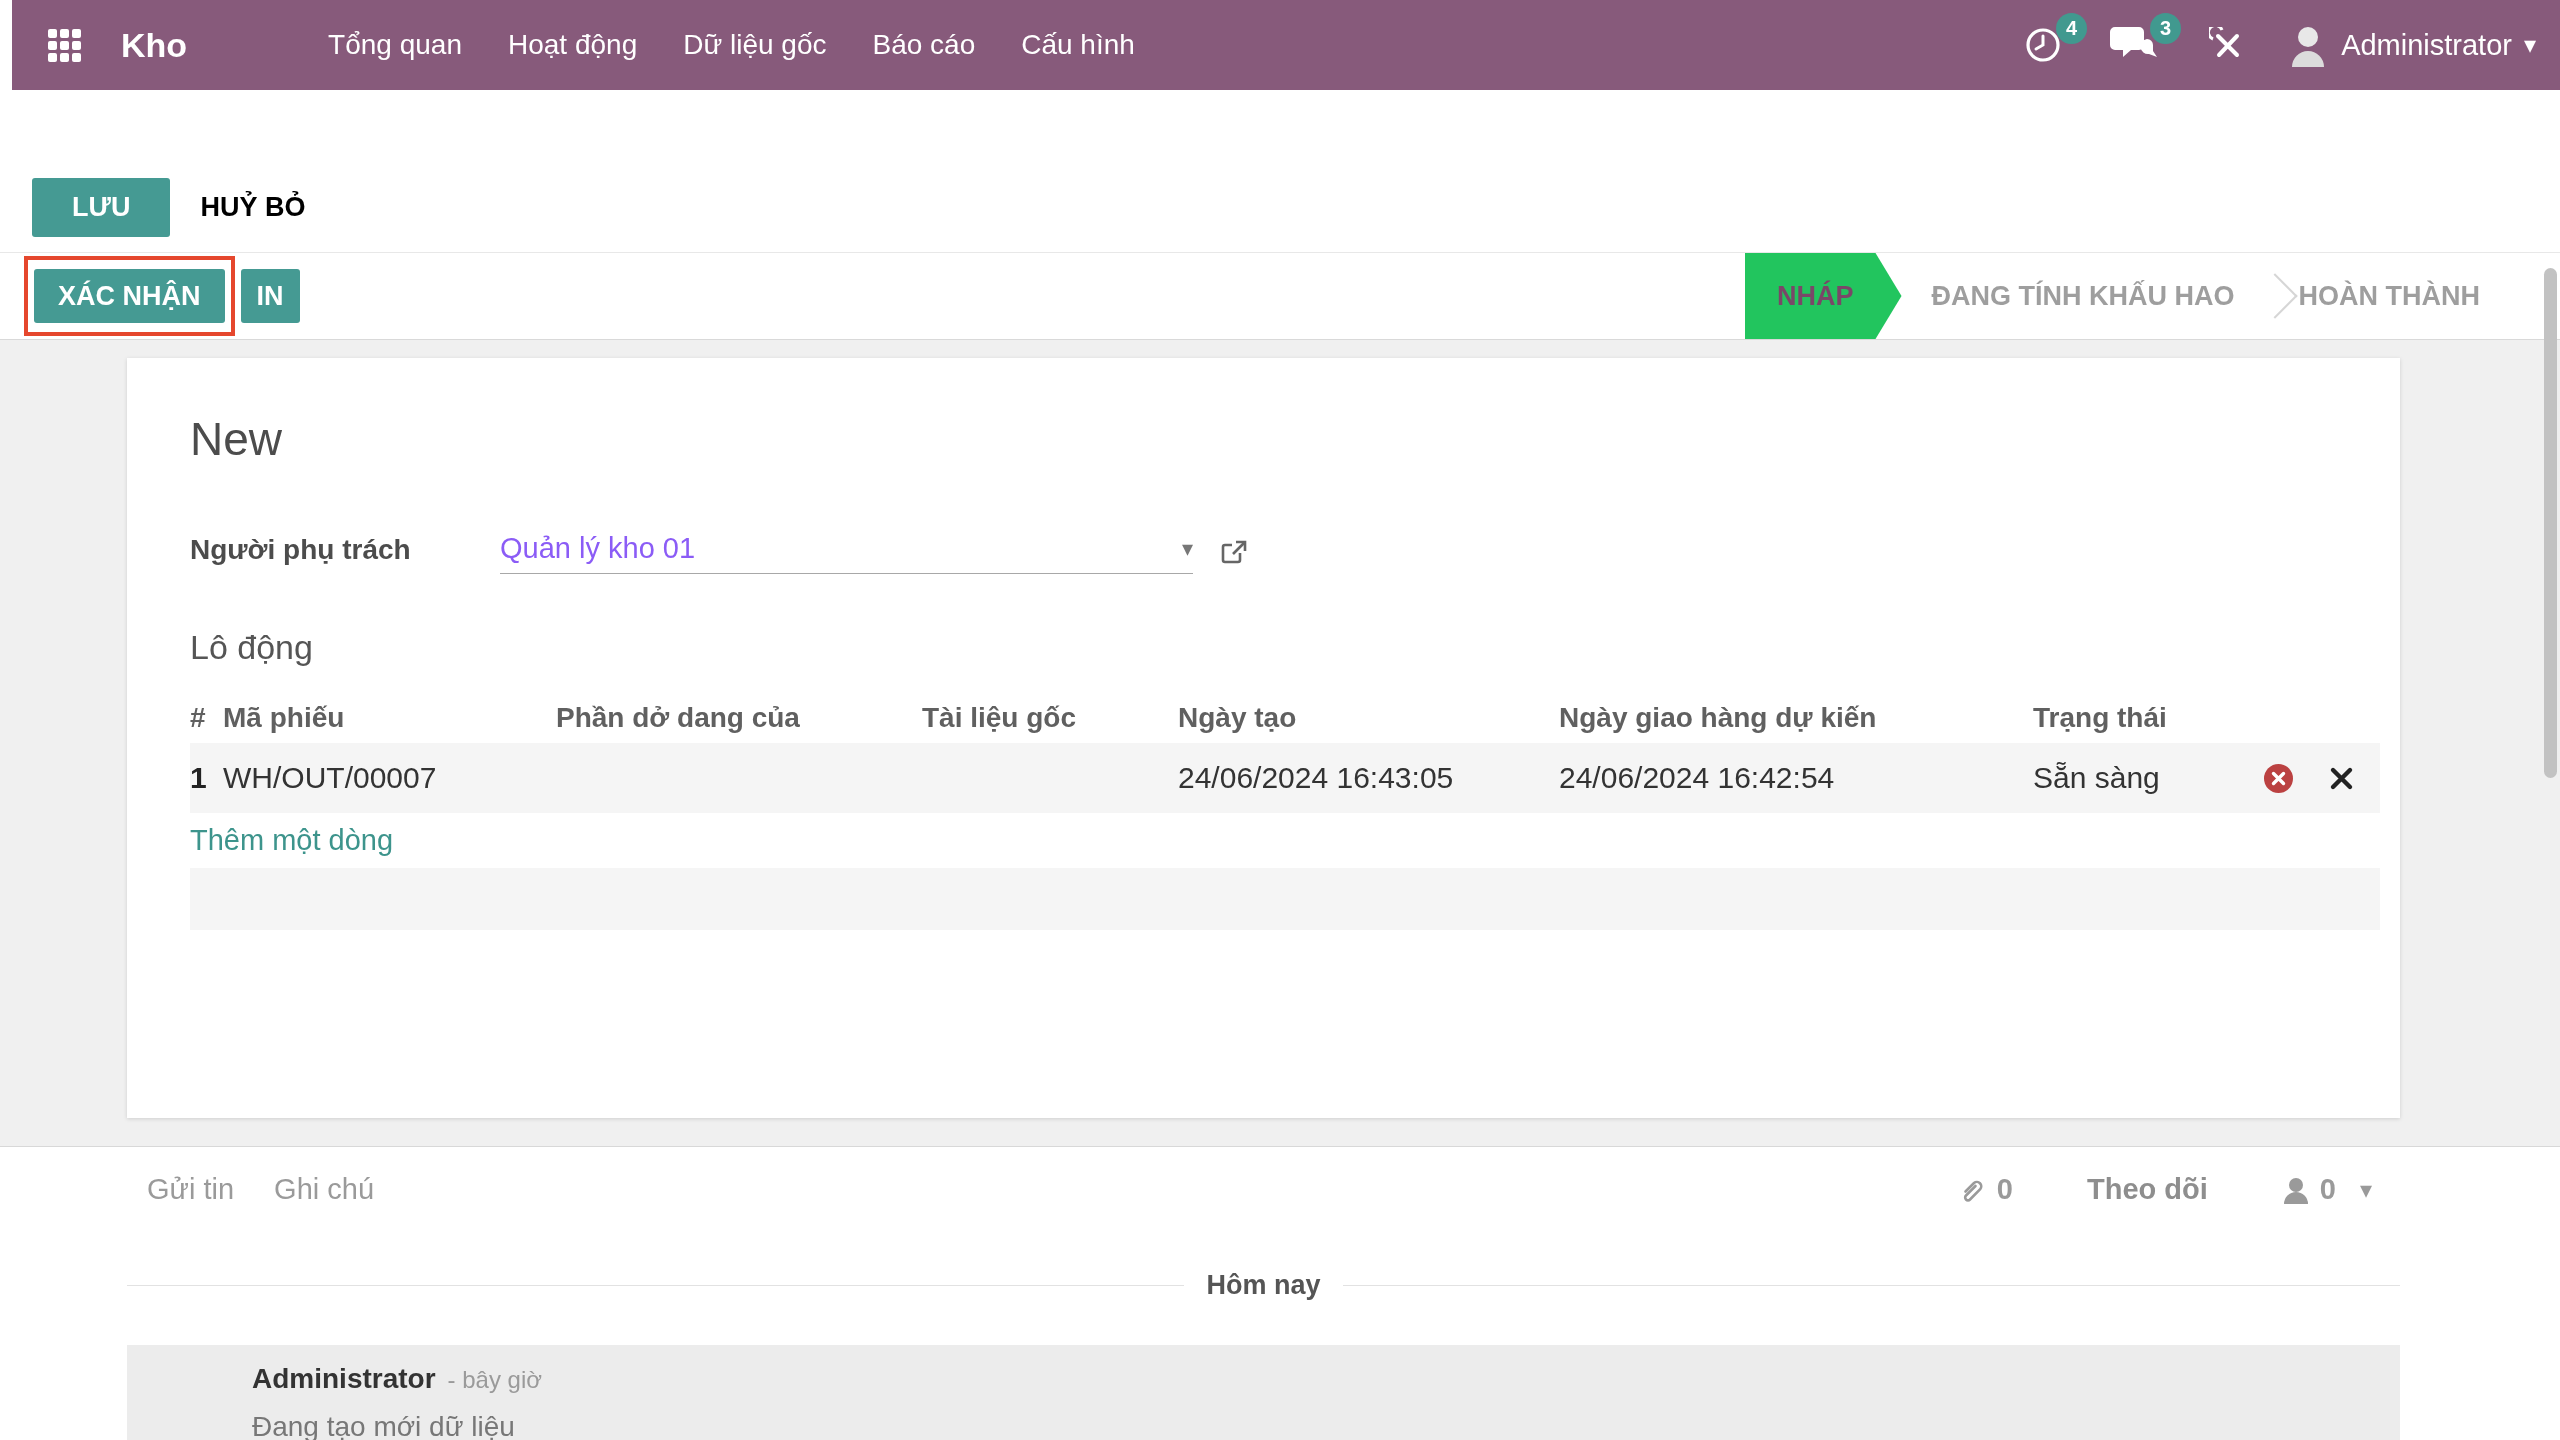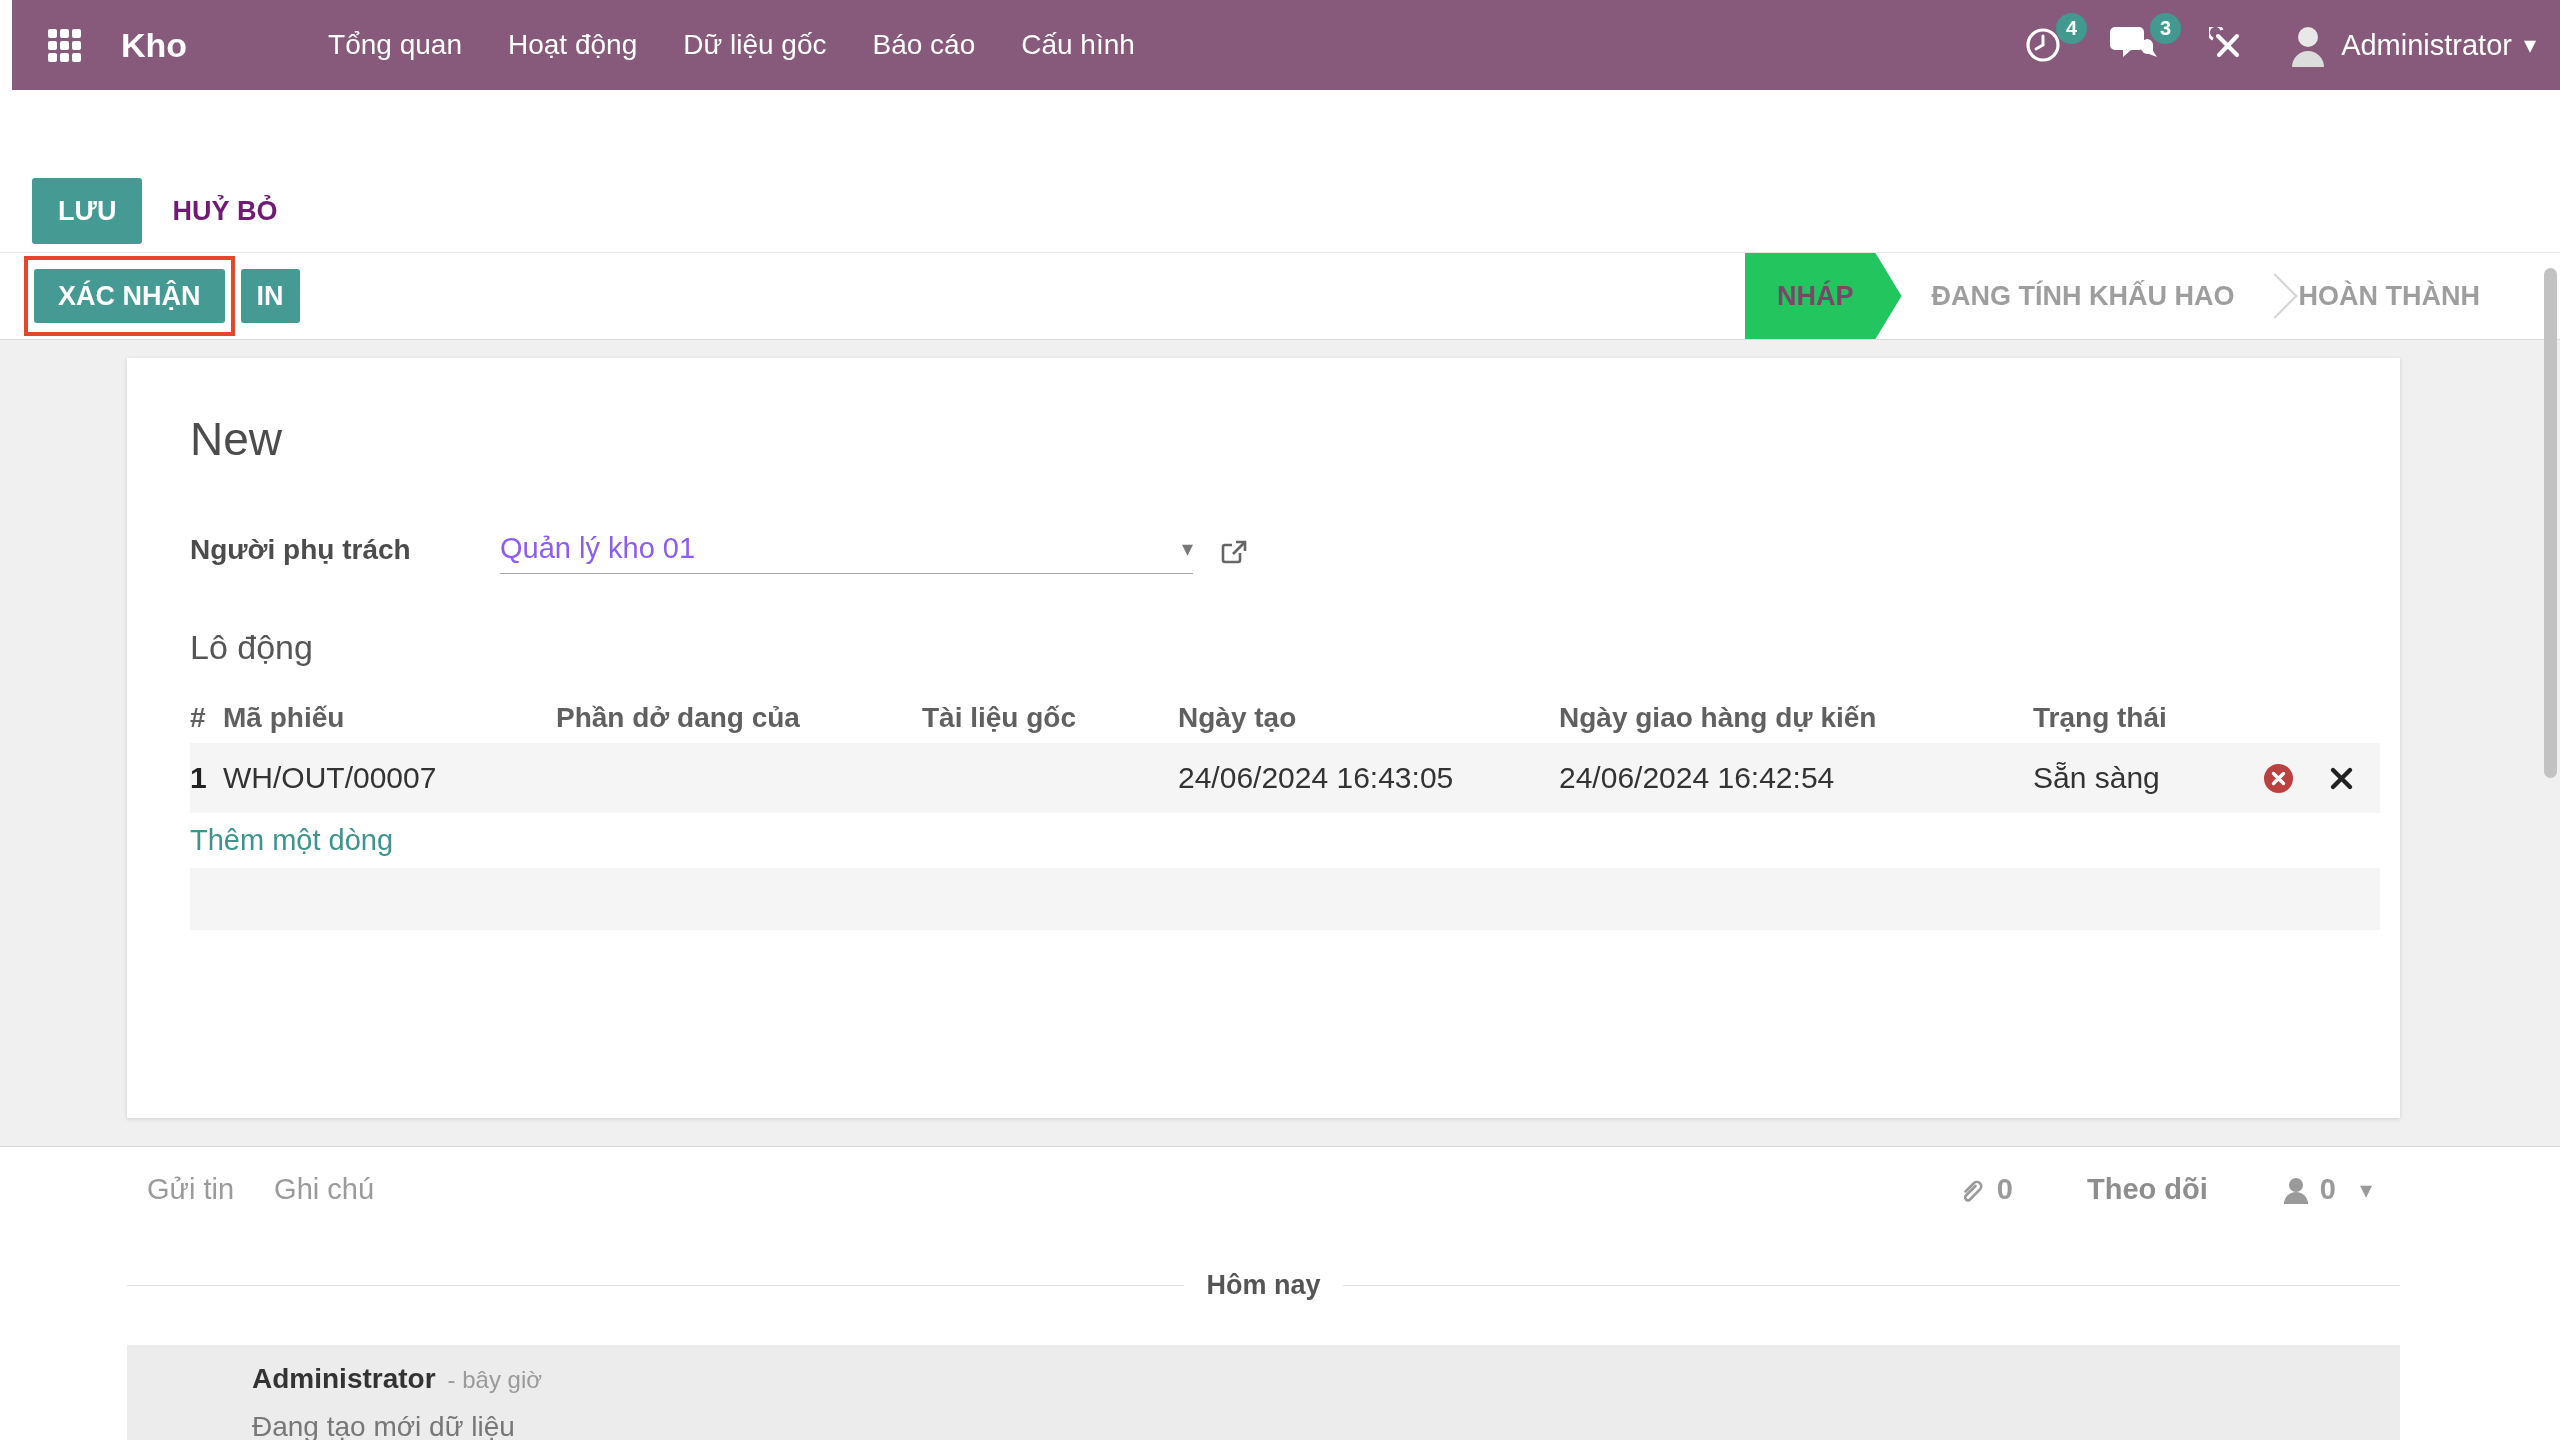--- a/index.html
+++ b/index.html
@@ -31,22 +31,22 @@
 
   
   .control-panel { position:absolute; top:90px; left:0; right:0; height:162px; background:#fff; }
   .breadcrumb { position:absolute; left:33px; top:24px; font-size:34px; }
   .breadcrumb .bc-link { color:#3D948C; text-decoration:none; cursor:pointer; }
   .breadcrumb .bc-sep { color:#9a9a9a; margin:0 14px; }
   .breadcrumb .bc-current { color:#8b8b8b; }
   .cp-buttons { position:absolute; left:32px; top:88px; display:flex; align-items:center; }
   .btn { border:none; border-radius:3px; background:#459A93; color:#fff; font-weight:700;
          font-size:27px; font-family:inherit; cursor:pointer; }
-  .btn-save { height:66px; padding:0 26px; }
-  .btn-discard { background:none; color:#701a75; font-weight:700; font-size:27px;
+  .btn-save { height:59px; padding:0 40px; }
+  .btn-discard { background:none; color:#000000; font-weight:700; font-size:27px;
                  border:none; margin-left:30px; cursor:pointer; font-family:inherit; }
 
   
   .statusbar { position:absolute; top:252px; left:0; right:0; height:88px; background:#fff;
                border-top:1px solid #e8e8e8; border-bottom:1px solid #d9d9d9; }
   .sb-left { position:absolute; left:24px; top:0; height:100%; display:flex; align-items:center; }
   .annotation-box { display:flex; align-items:center; justify-content:center;
                     border:4px solid #E5472D; height:80px; padding:4px 6px; margin-right:6px; }
   .btn-confirm { height:54px; padding:0 24px; }
   .btn-print { height:54px; padding:0 16px; }

